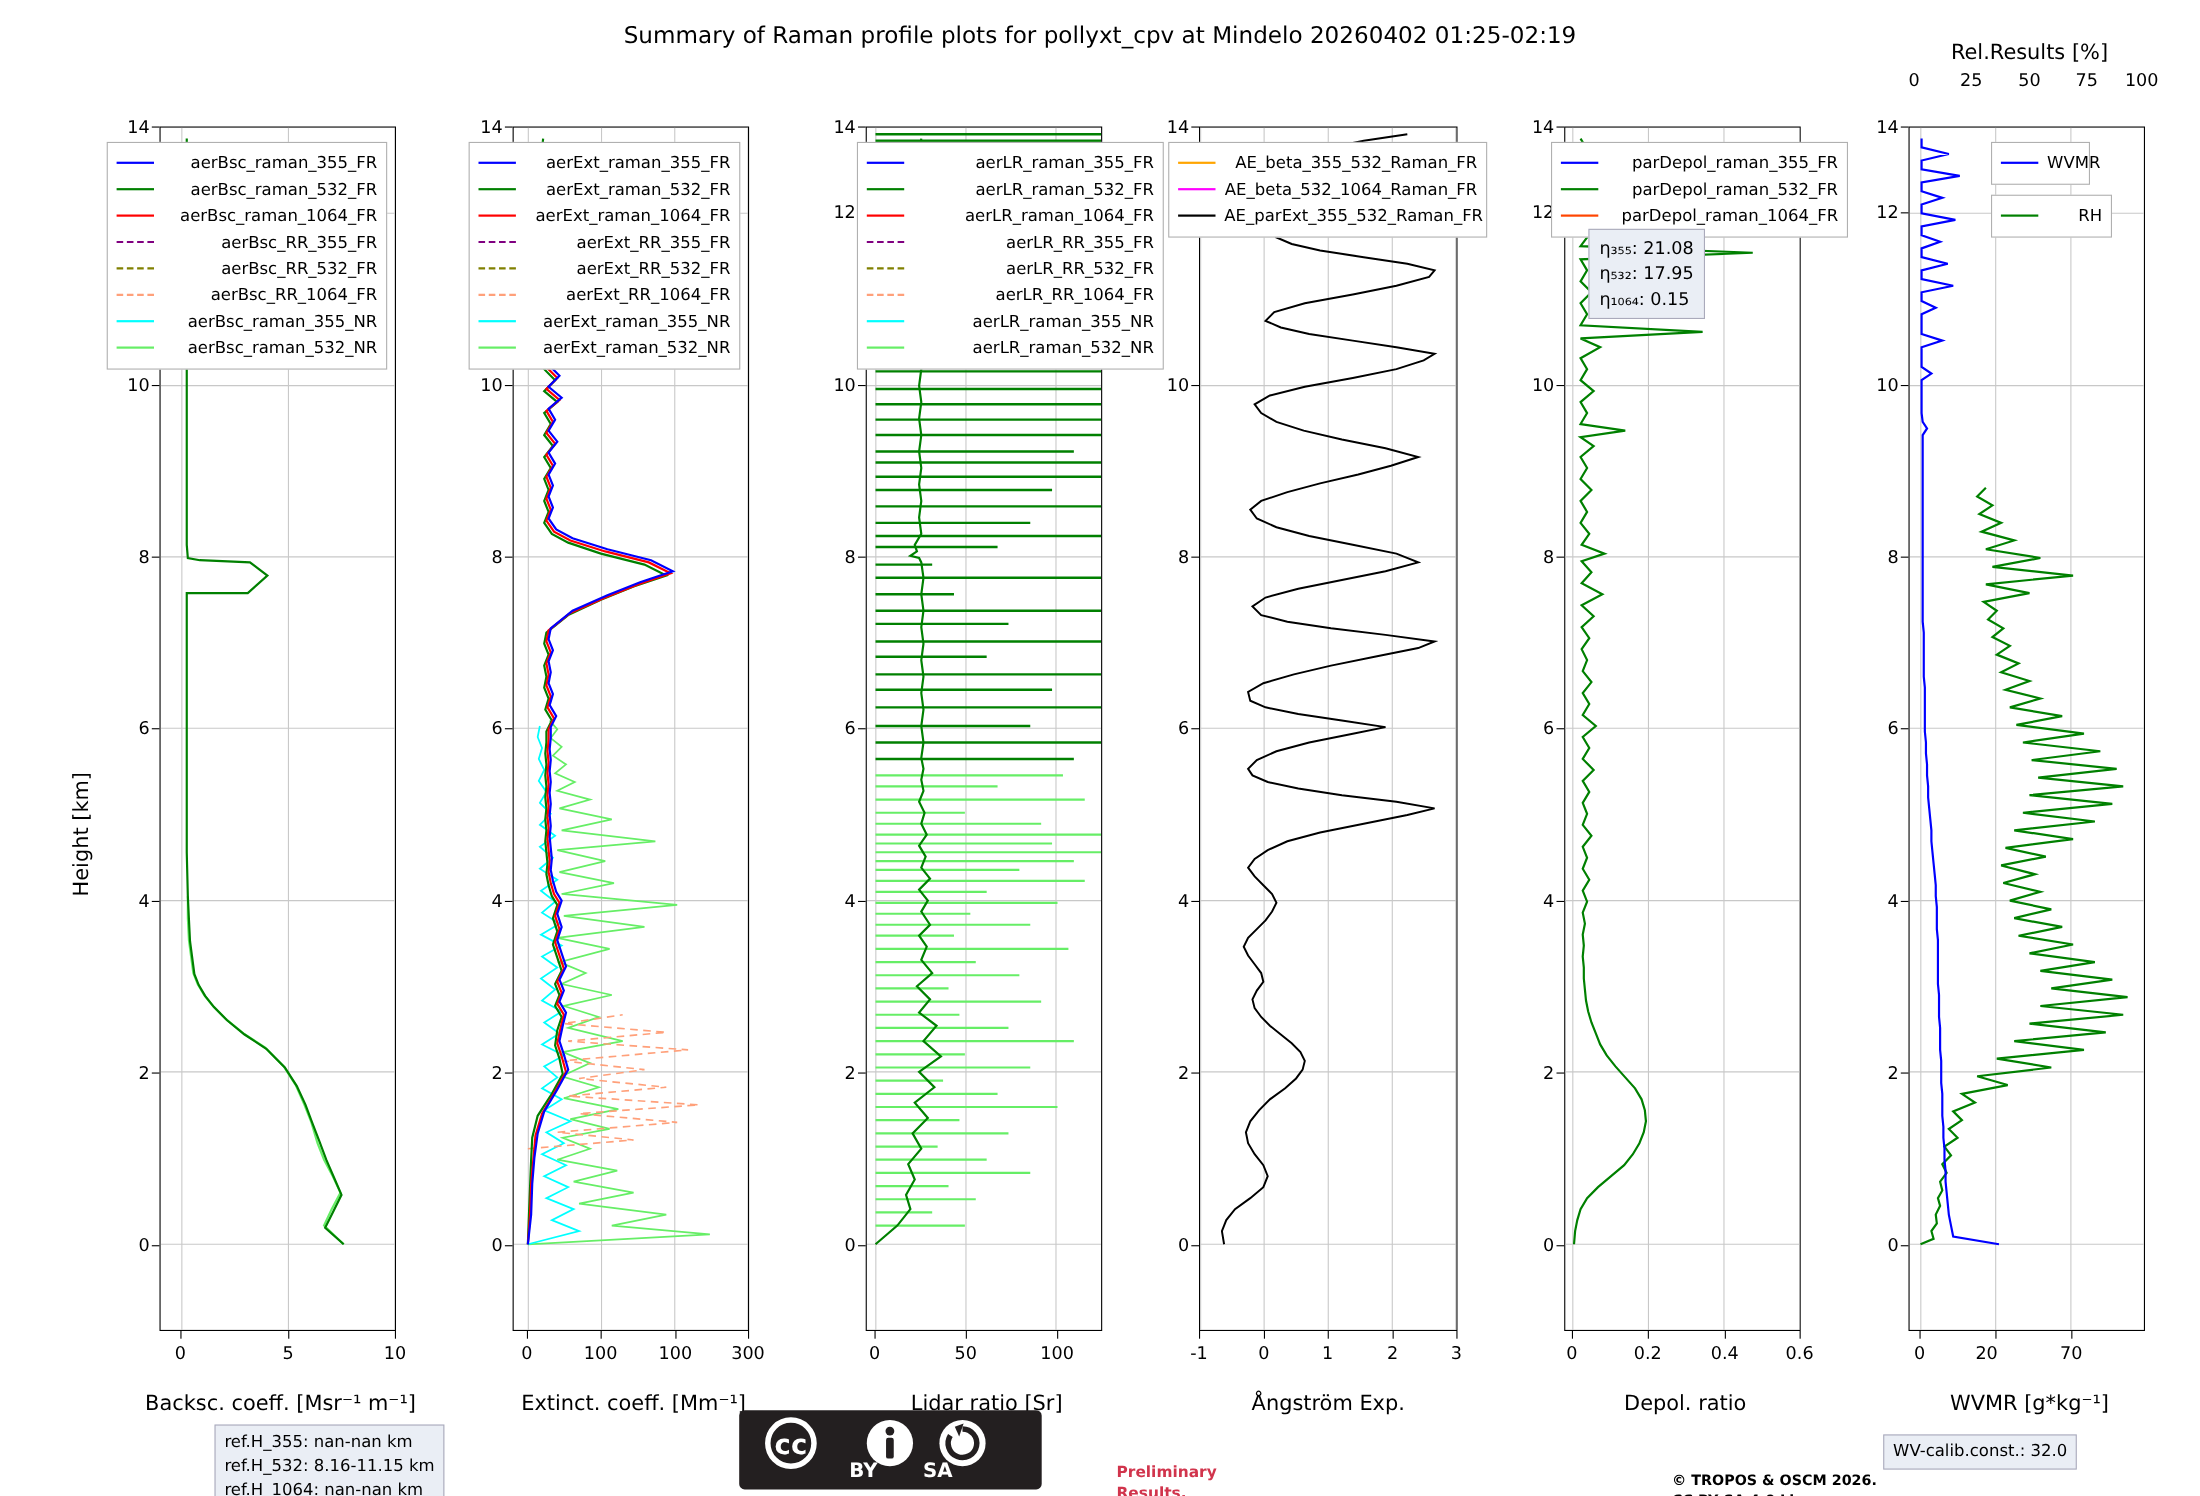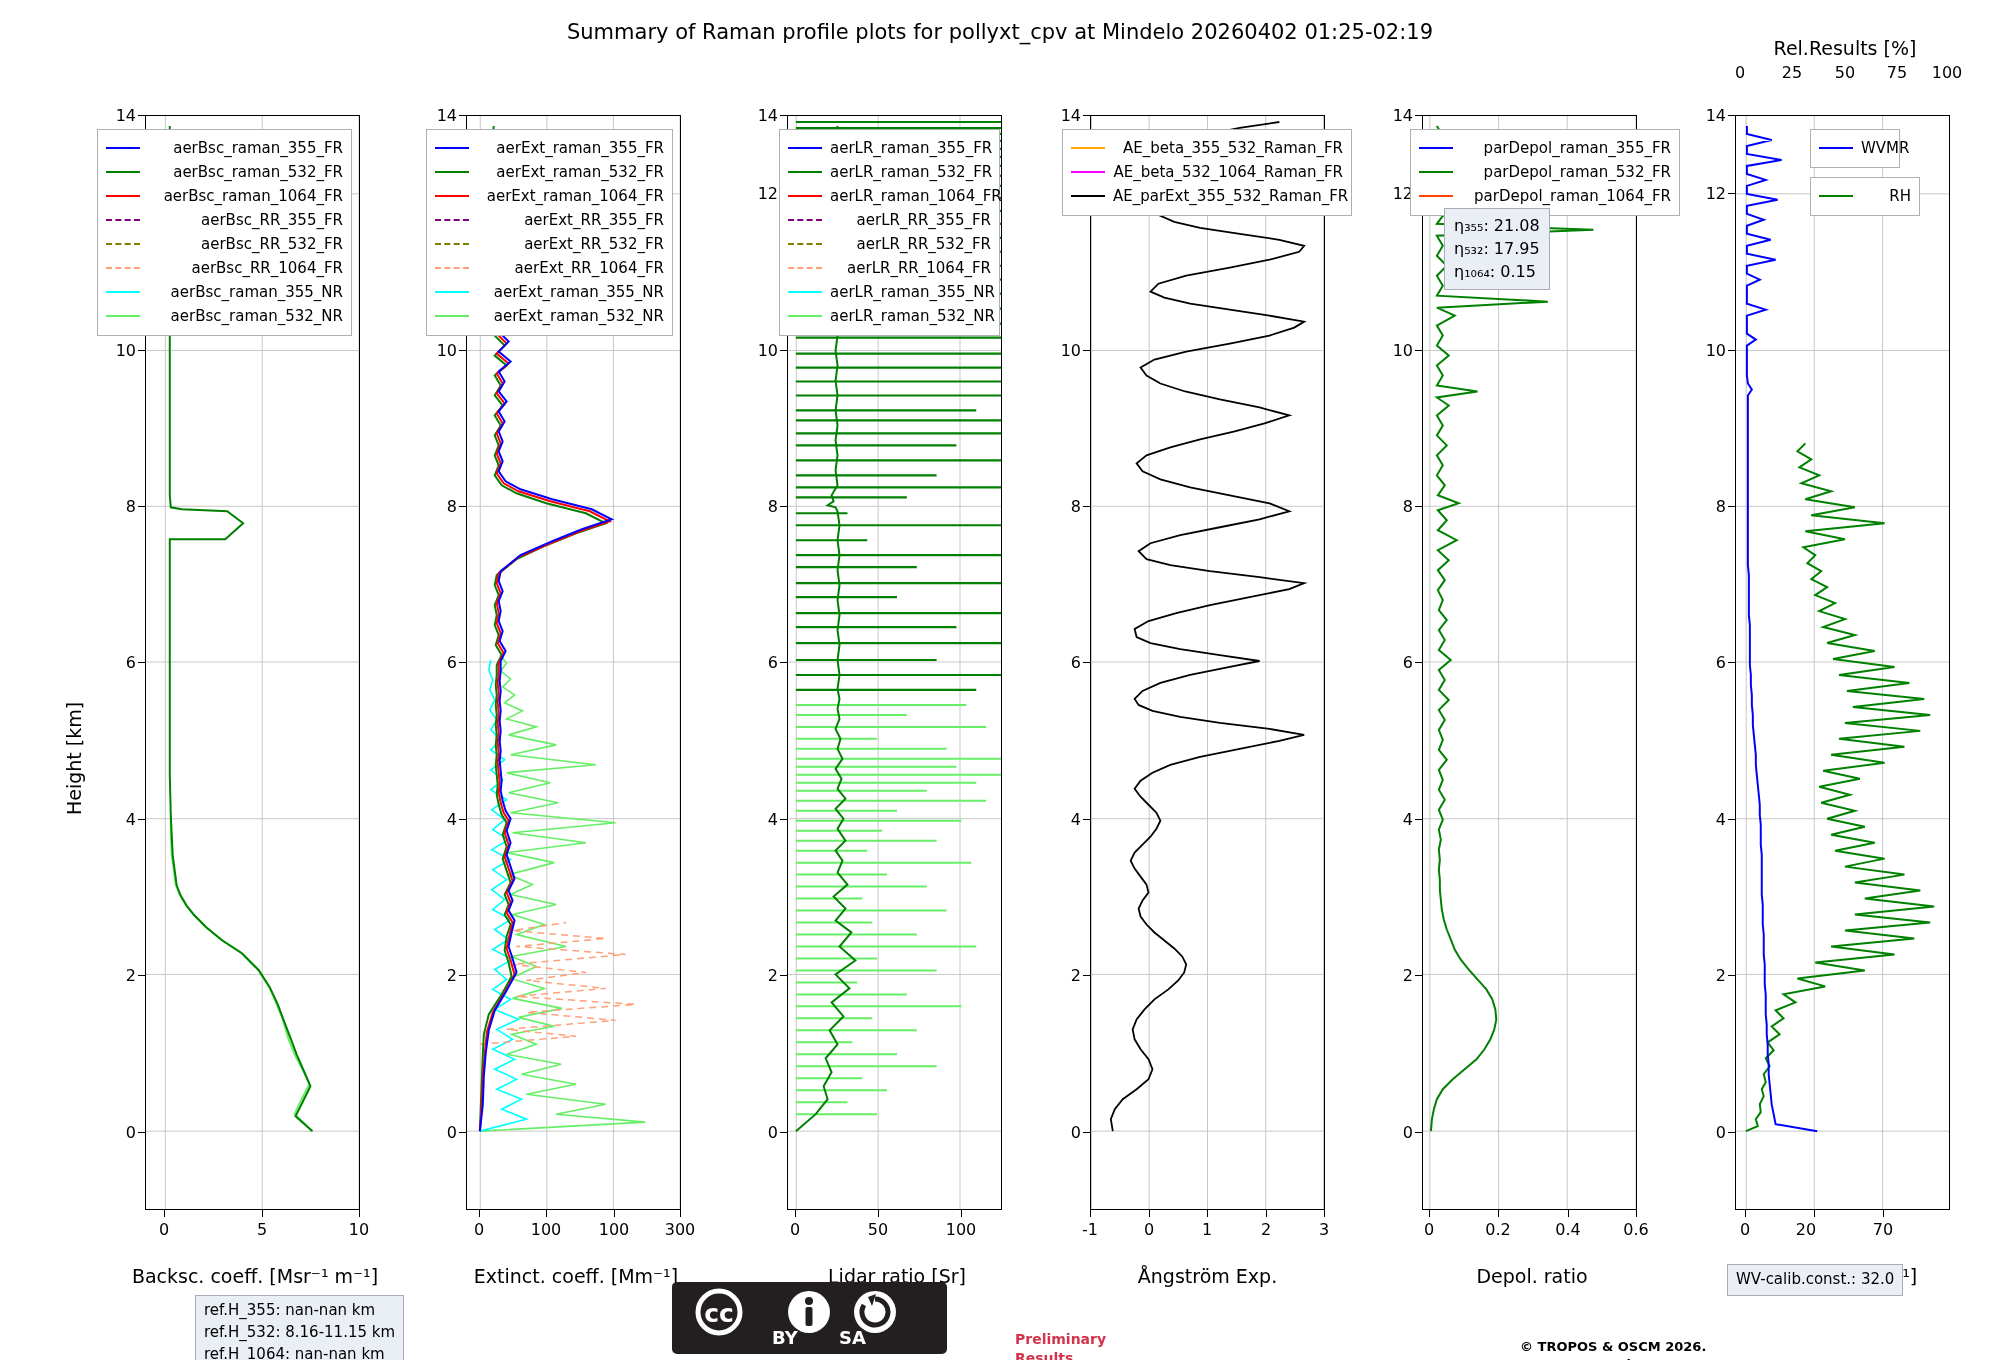--- a/index.html
+++ b/index.html
@@ -336,21 +336,21 @@
 
   <div class="xtickmark" style="left:8px;"></div>
     <div class="xtick" style="left:8px;">0</div>
   <div class="xtickmark" style="left:91px;"></div>
     <div class="xtick" style="left:91px;">50</div>
   <div class="xtickmark" style="left:174px;"></div>
     <div class="xtick" style="left:174px;">100</div>
 
   <div class="xlabel" style="left:-60px;width:340px;">Lidar ratio [Sr]</div>
 
-  <div class="legend" style="left:-8px;top:14px;width:221px;">
+  <div class="legend" style="left:-8px;top:14px;width:279px;">
     <div class="legrow">
         <span class="swatch" style="border-top-color:#0000ff;"></span>
         <span>aerLR_raman_355_FR</span>
       </div>
     <div class="legrow">
         <span class="swatch" style="border-top-color:#008000;"></span>
         <span>aerLR_raman_532_FR</span>
       </div>
     <div class="legrow">
         <span class="swatch" style="border-top-color:#ff0000;"></span>
@@ -586,21 +586,21 @@
       </div>
   </div>
 </div>
 
 <div class="annbox" style="left:195px;top:1295px;font-size:15px;padding:4px 8px;">
   <div>ref.H_355: nan-nan km</div>
   <div>ref.H_532: 8.16-11.15 km</div>
   <div>ref.H_1064: nan-nan km</div>
 </div>
 
-<div class="annbox" style="left:1712px;top:1264px;font-size:15px;padding:4px 8px;margin-left:15px;">
+<div class="annbox" style="left:1712px;top:1304px;font-size:15px;padding:4px 8px;">
   <div>WV-calib.const.: 32.0</div>
 </div>
 
 <div class="ccbox">
   <svg width="275" height="72" viewBox="0 0 275 72">
     <circle cx="47" cy="30" r="21" fill="none" stroke="#fff" stroke-width="5"></circle>
     <text x="47" y="40" font-size="25" font-family="DejaVu Sans, sans-serif" font-weight="bold" fill="#fff" text-anchor="middle">cc</text>
     <circle cx="137" cy="30" r="21" fill="#fff"></circle>
     <circle cx="137" cy="19" r="4" fill="#231f20"></circle>
     <rect x="133.5" y="25" width="7" height="19" rx="2" fill="#231f20"></rect>

